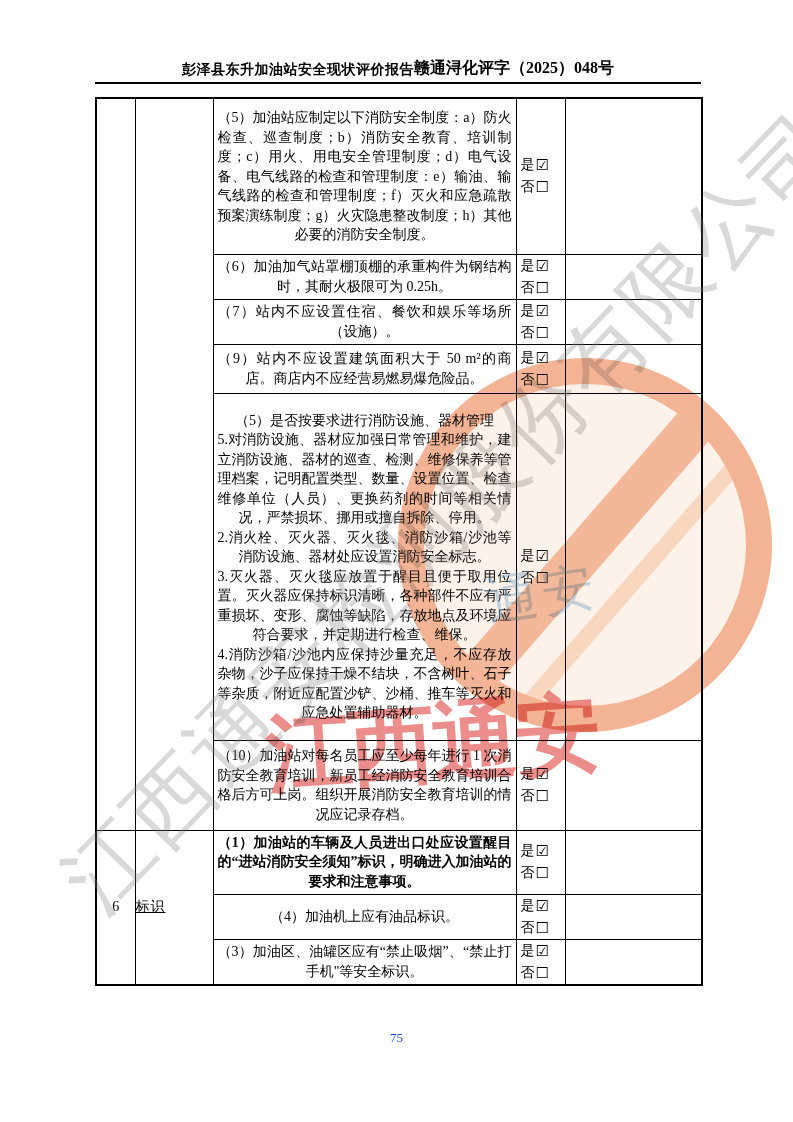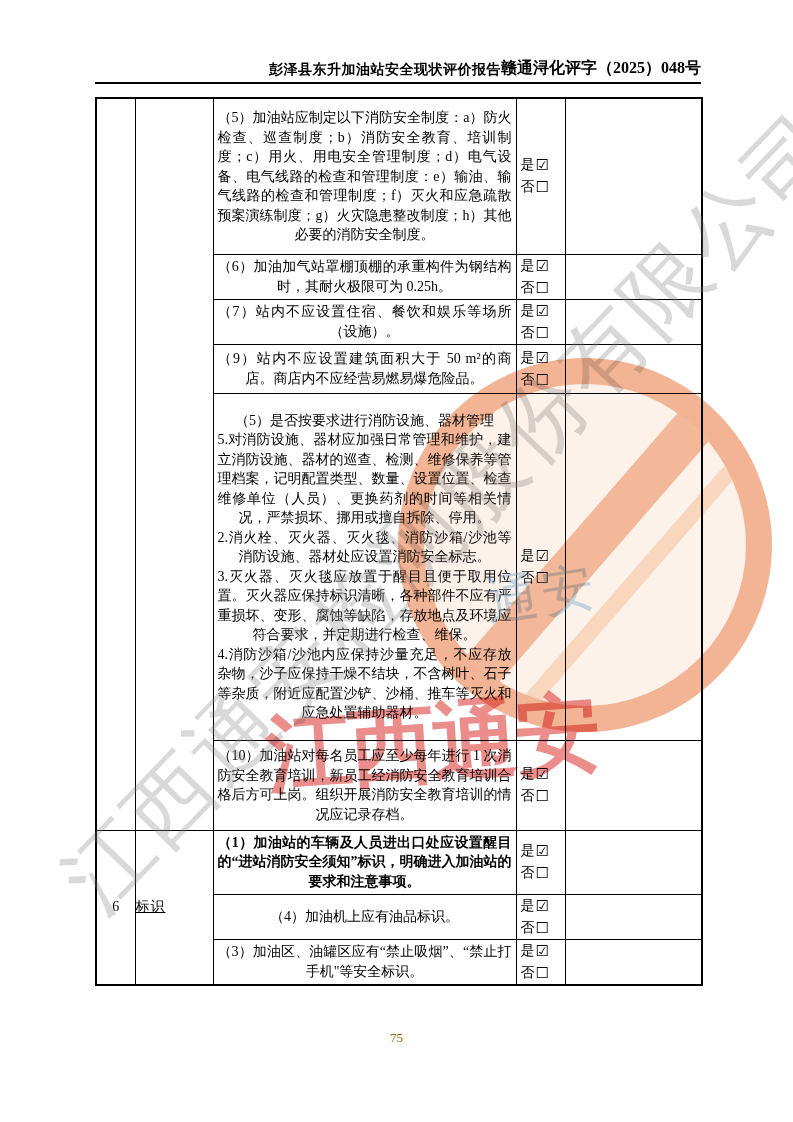--- a/index.html
+++ b/index.html
@@ -3,42 +3,42 @@
 <meta charset="utf-8">
 <style>
   * { margin:0; padding:0; box-sizing:border-box; }
   html,body { background:#888; }
   .page {
     position:relative; width:793px; height:1122px; margin:0 auto;
     background:#ffffff; overflow:hidden;
     font-family:"Liberation Serif","DejaVu Serif",serif; color:#000;
   }
   
-  .header { position:absolute; left:95px; top:58px; width:606px; display:flex; justify-content:flex-end; align-items:flex-end; }
+  .header { position:absolute; left:95px; top:58px; width:606px; display:flex; justify-content:center; align-items:flex-end; }
   .header .h-left  { font-size:14px; font-weight:bold; letter-spacing:0.5px; }
   .header .h-right { font-size:16px; font-weight:bold; }
   .header-rule { position:absolute; left:95px; top:82px; width:606px; height:2px; background:#000; }
   
   table.checklist {
     position:absolute; left:95px; top:97px; width:606px;
     border-collapse:collapse; table-layout:fixed;
     font-size:14px; line-height:19.5px;
   }
   table.checklist, table.checklist td { border:1px solid #000; }
   table.checklist { border:2px solid #000; }
   td.cell-num   { text-align:center; vertical-align:middle; font-size:14px; }
   td.cell-cat   { vertical-align:middle; font-size:14px; letter-spacing:1px;text-decoration:underline; }
   td.cell-text  { vertical-align:middle; padding:2px 4px; }
   td.cell-text p{ text-align:justify; text-align-last:center; word-break:break-all; }
   td.cell-check { vertical-align:middle; padding-left:4px; font-size:14px; }
   td.cell-check .ck-line { display:flex; align-items:center; line-height:22px; white-space:nowrap; }
   td.cell-check .ck-box  { font-size:15px; margin-left:1px; }
   td.cell-remark { background:transparent; }
   
-  .footer { position:absolute; left:0; top:1030px; width:100%; text-align:center; font-size:13px; color:#a16207; }
+  .footer { position:absolute; left:0; top:1030px; width:100%; text-align:center; font-size:13px; color:#1d4ed8; }
   
   .wm-gray {
     position:absolute; left:80px; top:838px; transform:rotate(-46deg); transform-origin:0 50%;
     font-size:86px; letter-spacing:3px; white-space:nowrap;
     color:rgba(128,128,128,0.30); font-family:"Liberation Sans","DejaVu Sans",sans-serif;
     pointer-events:none; z-index:3;
   }
   .wm-blue {
     position:absolute; left:486px; top:560px; transform:rotate(-9deg);
     font-size:52px; color:rgba(112,170,214,0.40); letter-spacing:4px;

